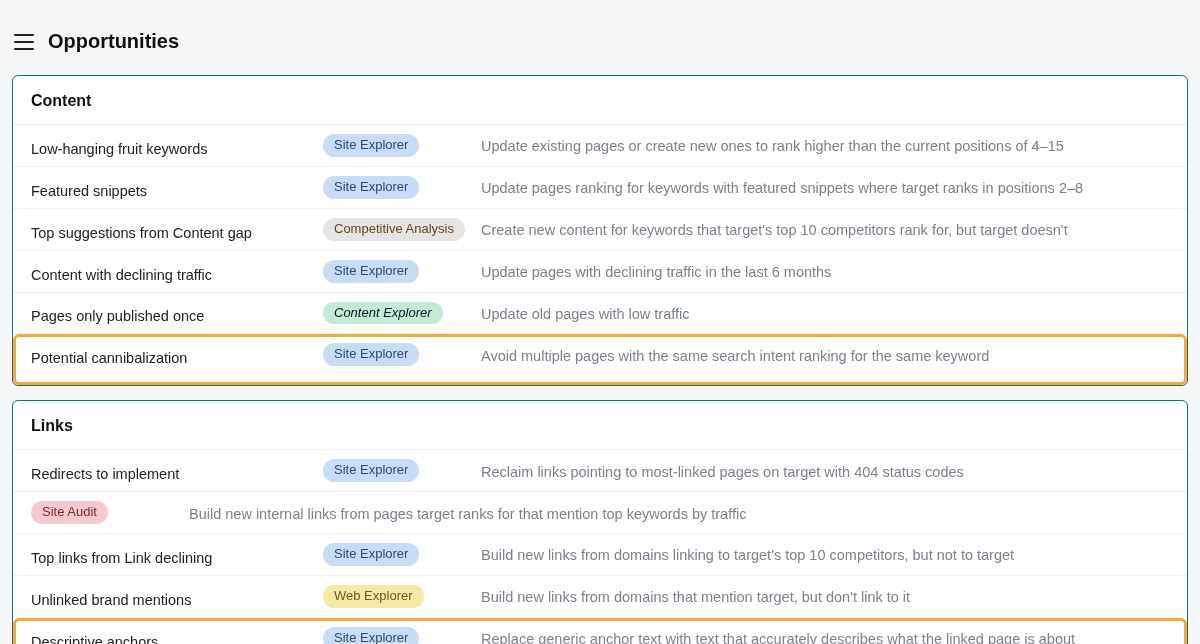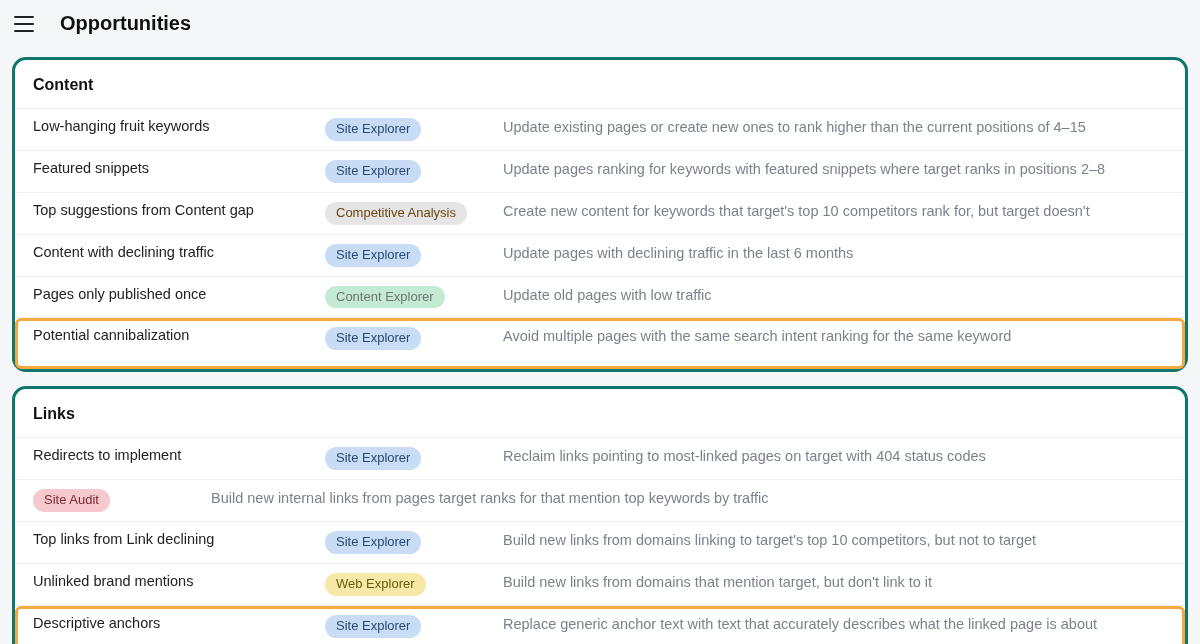--- a/index.html
+++ b/index.html
@@ -8,21 +8,22 @@
     background: #f5f6f7;
     color: #111;
     width: 1200px;
     height: 644px;
     overflow: hidden;
   }
   .header {
     display: flex;
     align-items: center;
     padding: 12px 14px 14px 14px;
-    gap: 26px;
+    gap: 14px;
+    margin-top: 18px;
   }
   .hamburger {
     width: 20px;
     height: 16px;
     display: flex;
     flex-direction: column;
     justify-content: space-between;
     cursor: pointer;
   }
   .hamburger span {
@@ -31,34 +32,34 @@
     background: #222;
     border-radius: 1px;
   }
   .page-title {
     font-size: 20px;
     font-weight: 700;
     color: #111;
   }
   .card {
     background: #fff;
-    border: 3px solid #0f766e;
-    border-radius: 14px;
+    border: 1px solid #0f766e;
+    border-radius: 6px;
     margin: 8px 12px 14px 12px;
     padding: 0;
   }
   .card-heading {
     font-size: 16px;
     font-weight: 700;
     color: #111;
     padding: 16px 18px 14px 18px;
   }
   .row {
     display: flex;
-    align-items: flex-start;
+    align-items: flex-end;
     padding: 9px 18px;
     border-top: 1px solid #eef0f2;
     position: relative;
     min-height: 40px;
   }
   .row:last-child { padding-bottom: 19px; }
   .col-name {
     width: 292px;
     flex: 0 0 292px;
     font-size: 14.5px;
@@ -73,29 +74,28 @@
     display: inline-block;
     font-size: 13px;
     font-weight: 400;
     color: #333;
     padding: 3px 11px;
     border-radius: 12px;
     line-height: 1.3;
   }
   .badge-site-explorer { background: #c8dcf5; color: #2a4a75; }
   .badge-competitive   { background: #e5e5e5; color: #6b4611; }
-  .badge-content-exp   { background: #c3ead4; color: #737373; }
+  .badge-content-exp   { background: #c3ead4; color: #0f172a; font-style: italic; }
   .badge-site-audit    { background: #f6c9cf; color: #7a2a35; }
   .badge-web-explorer  { background: #f6e9a8; color: #6a5a12; }
   .col-desc {
     flex: 1;
     font-size: 14.5px;
     color: #7a828b;
     line-height: 1.35;
-    margin-left: 20px;
   }
   .highlight {
     position: absolute;
     inset: 0;
     border: 3px solid #f4a93e;
     border-radius: 6px;
     pointer-events: none;
   }
 </style>
 </head>

